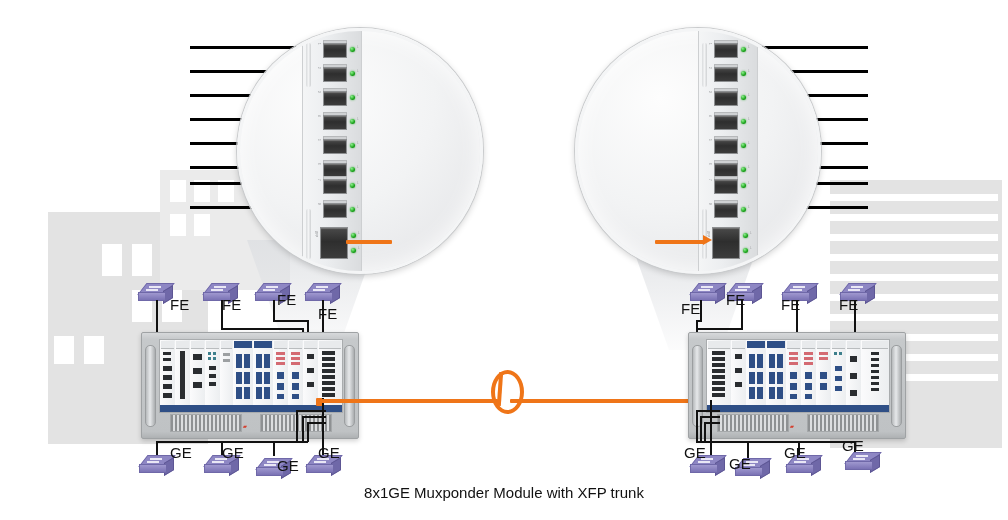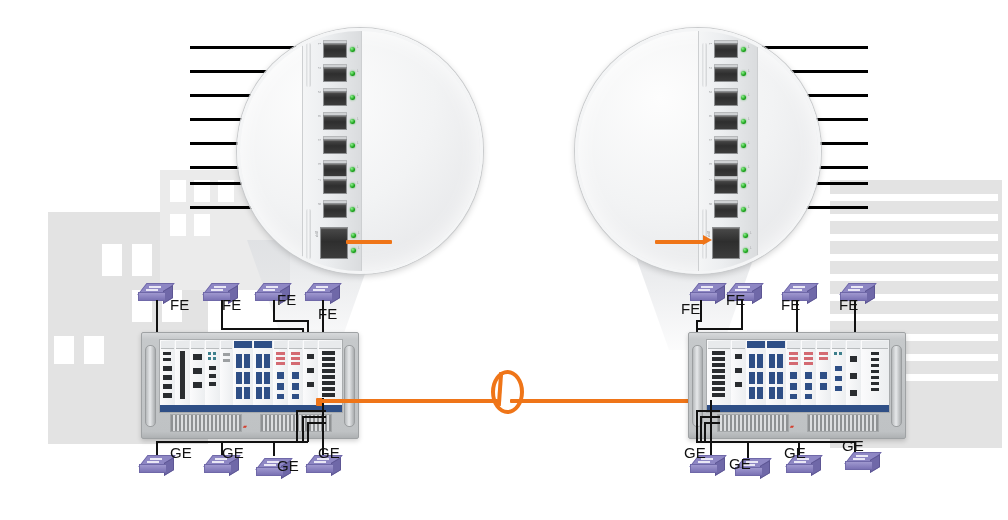--- a/index.html
+++ b/index.html
@@ -728,14 +728,15 @@
       <div class="front"></div>
     <div class="bar" style="left:11px;top:3px;width:12px;"></div>
     <div class="bar" style="left:8px;top:6px;width:12px;"></div>
   </div>
 
   <div class="tag" style="left:684px;top:445px;">GE</div>
   <div class="tag" style="left:729px;top:456px;">GE</div>
   <div class="tag" style="left:784px;top:445px;">GE</div>
   <div class="tag" style="left:842px;top:438px;">GE</div>
 
+  <div class="caption" style="left:0;top:484px;">8x1GE Muxponder Module with XFP trunk</div>
 
 </div>
 
 </body></html>

